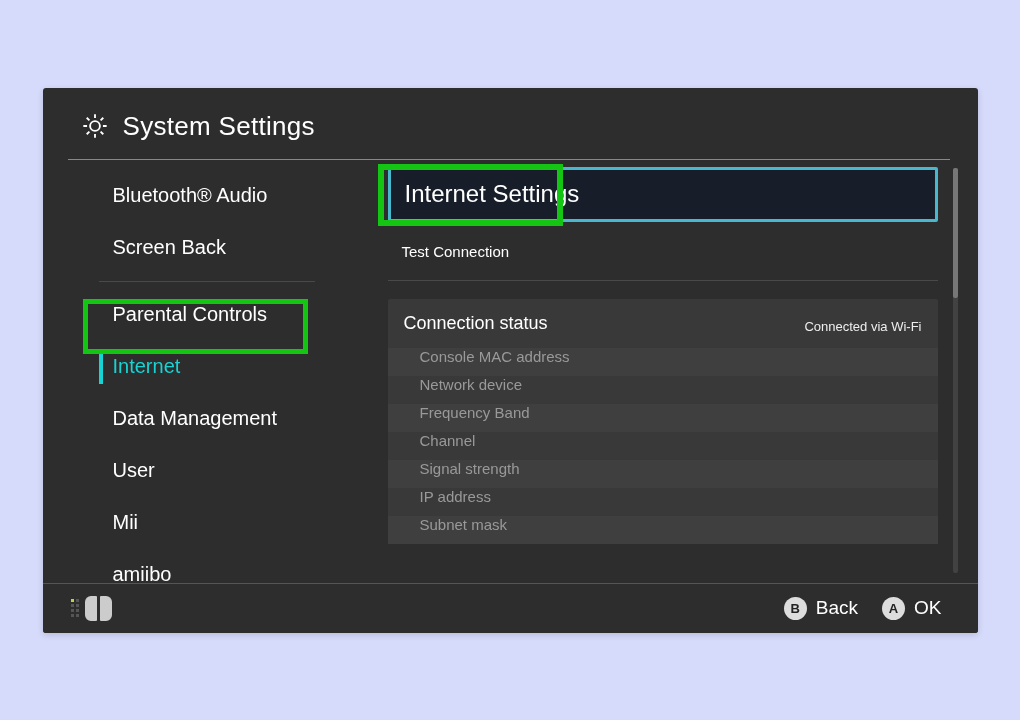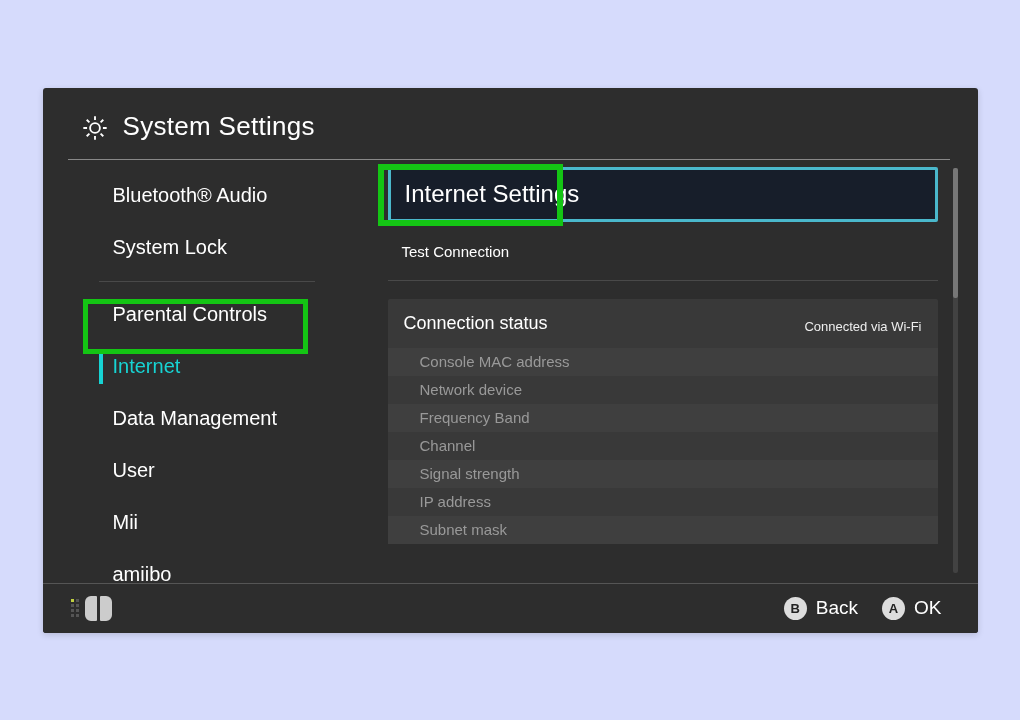--- a/index.html
+++ b/index.html
@@ -21,21 +21,21 @@
       width: 935px;
       height: 545px;
       background: #2d2d2d;
       border-radius: 3px;
       position: relative;
       overflow: hidden;
       box-shadow: 0 2px 6px rgba(0,0,0,0.15);
     }
     .header {
       display: flex;
-      align-items: flex-end;
+      align-items: center;
       padding: 23px 0 17px 38px;
       gap: 14px;
     }
     .gear-icon {
       width: 28px;
       height: 28px;
       flex-shrink: 0;
     }
     .gear-icon svg {
       width: 100%;
@@ -152,21 +152,21 @@
       align-items: flex-end;
       padding: 14px 16px;
       font-size: 18px;
     }
     .status-value {
       font-size: 13px;
       color: #eee;
     }
     .status-row {
       display: flex;
-      align-items: center;
+      align-items: flex-start;
       height: 28px;
       padding: 0 14px 0 32px;
       font-size: 15px;
       color: #999;
     }
     .status-row:nth-child(even) {
       background: #3f3f3f;
     }
     .scrollbar {
       position: absolute;
@@ -284,21 +284,21 @@
 
   <div class="hr"></div>
 
   <div class="body">
 
     <div class="sidebar">
       <div class="sidebar-item">
           <span>Bluetooth® Audio</span>
         </div>
       <div class="sidebar-item">
-          <span>System Lock</span>
+          <span>Screen Back</span>
         </div>
       <div class="sub-divider"></div>
       <div class="sidebar-item">
           <span>Parental Controls</span>
         </div>
       <div class="sidebar-item active">
           <span>Internet</span>
         </div>
       <div class="sidebar-item">
           <span>Data Management</span>

